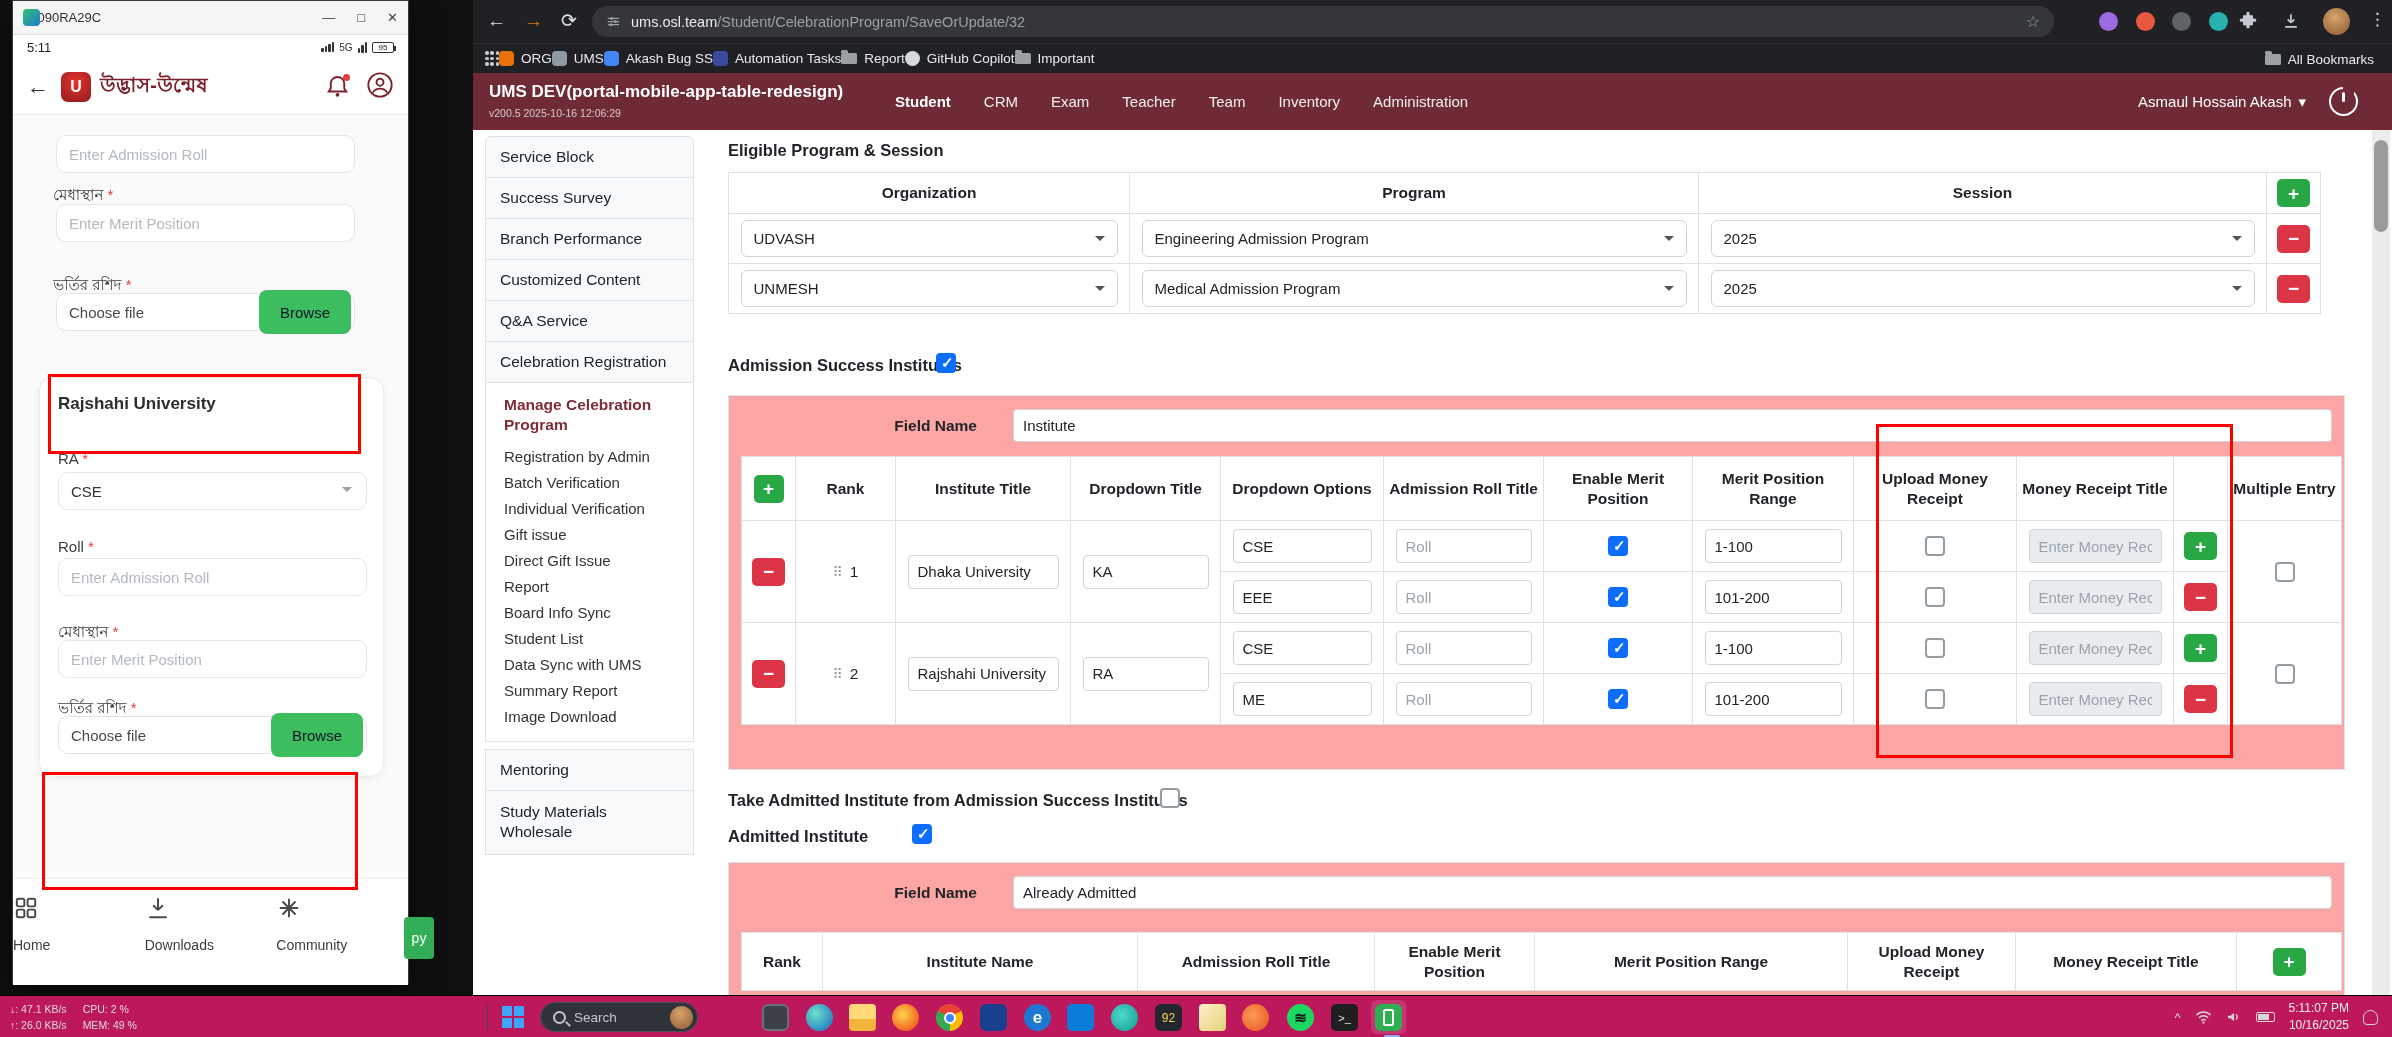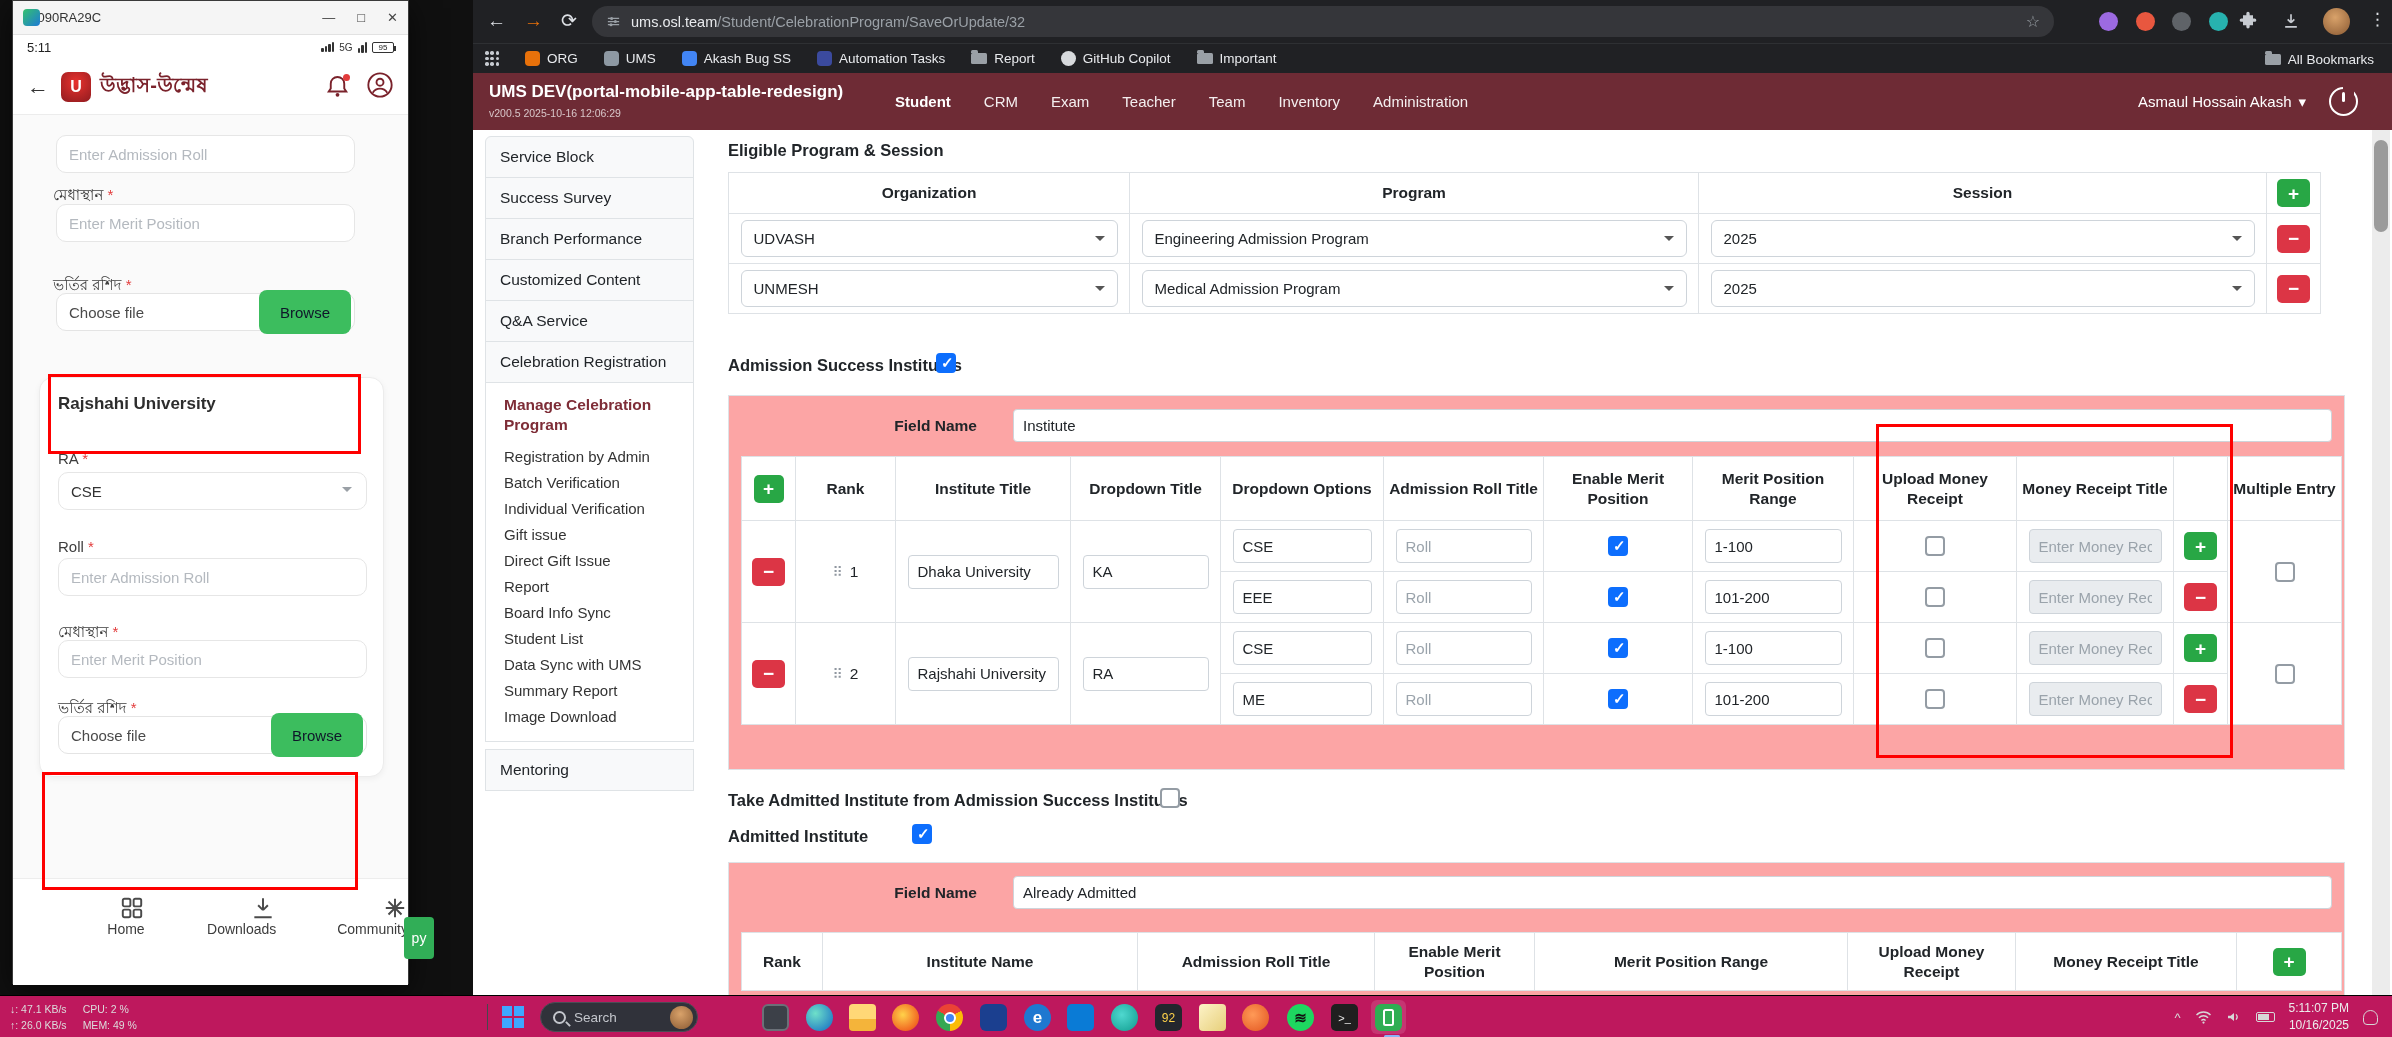--- a/index.html
+++ b/index.html
@@ -33,39 +33,39 @@
 .minput{position:absolute;height:38px;background:#fff;border:1px solid #e6e6e6;border-radius:10px;padding:0 12px;font-size:15px;color:#333;font-family:"Liberation Sans",sans-serif}
 .minput::placeholder{color:#b4b9bf}
 .filebox{position:absolute;height:38px;background:#fff;border:1px solid #e4e4e4;border-radius:10px;display:flex;align-items:center;justify-content:space-between;padding-left:12px}
 .filebox .ftx{font-size:15px;color:#4a4a4a}
 .fbtn{height:44px;width:92px;margin:3px;border:none;border-radius:8px;background:#3cbd5e;color:#0f172a;font-size:15px;font-family:"Liberation Sans",sans-serif;cursor:pointer}
 .mcard{position:absolute;left:26px;top:376px;width:345px;height:400px;background:#fff;border:1px solid #ececec;border-radius:14px;box-shadow:0 2px 6px rgba(0,0,0,.05)}
 .mcard .ctitle{position:absolute;left:18px;top:16px;font-size:17px;font-weight:bold;color:#2d2d2d}
 .msel{position:absolute;height:38px;background:#fff;border:1px solid #e6e6e6;border-radius:10px;display:flex;align-items:center;padding:0 12px;font-size:15px;color:#333}
 .msel::after{content:"";position:absolute;right:14px;top:14px;border:5px solid transparent;border-top-color:#9aa0a6}
 .mnav{position:absolute;left:0;top:877px;width:100%;height:107px;background:#fff;border-top:1px solid #ededed;display:flex}
-.mnav-item{flex:1;display:flex;flex-direction:column;align-items:flex-end;padding-top:16px;gap:0;cursor:pointer}
+.mnav-item{flex:1;display:flex;flex-direction:column;align-items:flex-start;padding-top:16px;gap:16px;cursor:pointer}
 .mnav-item .nlab{font-size:14px;color:#3c3c3c}
 .pybadge{position:absolute;left:404px;top:917px;width:30px;height:42px;background:#31ae57;border-radius:4px;color:#fff;font-size:14px;display:flex;align-items:center;justify-content:center;z-index:6}
 
 
 .redbox{position:absolute;border:3px solid #fe0000;z-index:60;pointer-events:none;background:transparent}
 
 
 .bwin{position:absolute;left:473px;top:0;width:1919px;height:995px;background:#fff;overflow:hidden;z-index:3}
 .cbar{position:absolute;left:0;top:0;width:100%;height:43px;background:#202124}
 .navg{position:absolute;top:8px;font-size:19px;color:#dee1e6;cursor:pointer;line-height:26px}
 .fwd{color:#e8710a}
 .addr{position:absolute;left:119px;top:6px;width:1462px;height:31px;background:#35363a;border-radius:16px;display:flex;align-items:center;padding:0 14px;color:#e8eaed;font-size:14.5px}
 .addr .path{color:#9aa0a6}
 .addr .astar{margin-left:auto;color:#9aa0a6;font-size:16px;cursor:pointer}
 .extdot{position:absolute;top:12px;width:19px;height:19px;border-radius:50%;cursor:pointer}
 .avatar{position:absolute;top:8px;width:27px;height:27px;border-radius:50%;background:radial-gradient(circle at 45% 35%,#d9a26a,#8a5a33);cursor:pointer}
 .kebab{position:absolute;top:9px;font-size:17px;color:#dee1e6;cursor:pointer}
-.bmbar{position:absolute;left:0;top:43px;width:100%;height:30px;background:#202124;border-top:1px solid #2e3033;display:flex;align-items:center;padding:0 12px;gap:26px}
+.bmbar{position:absolute;left:0;top:43px;width:100%;height:30px;background:#202124;border-top:1px solid #2e3033;display:flex;align-items:center;padding:0 12px;}
 .bmitem{display:flex;align-items:center;gap:7px;font-size:13.5px;color:#e8eaed;cursor:pointer;white-space:nowrap}
 .bmico{width:15px;height:15px;border-radius:4px;display:inline-block}
 .folder{width:16px;height:11px;background:#9aa0a6;border-radius:1.5px;position:relative;display:inline-block}
 .folder::before{content:"";position:absolute;left:0;top:-3px;width:7px;height:3px;background:#9aa0a6;border-radius:1.5px 1.5px 0 0}
 .appsgrid{display:inline-grid;grid-template-columns:repeat(3,3.5px);gap:1.8px;cursor:pointer}
 .appsgrid i{width:3.5px;height:3.5px;background:#c7cbd1;border-radius:50%}
 .allbm{position:absolute;right:18px;top:0;height:30px;display:flex;align-items:center;gap:7px;font-size:13.5px;color:#e8eaed;cursor:pointer}
 
 .umsh{position:absolute;left:0;top:73px;width:100%;height:57px;background:#6e2b35;color:#fff}
 .umsh .htitle{position:absolute;left:16px;top:9px;font-size:17px;font-weight:bold}
@@ -373,20 +373,21 @@
       <div class="mi">Gift issue</div>
       <div class="mi">Direct Gift Issue</div>
       <div class="mi">Report</div>
       <div class="mi">Board Info Sync</div>
       <div class="mi">Student List</div>
       <div class="mi">Data Sync with UMS</div>
       <div class="mi">Summary Report</div>
       <div class="mi">Image Download</div>
     </div>
     <div class="sbitem" style="margin-top:7px">Mentoring</div>
+    <div class="sbitem" style="line-height:1.3">Study Materials Wholesale</div>
   </div>
 
   
   <div class="h6" style="left:255px;top:141px">Eligible Program &amp; Session</div>
   <table class="tbl" style="left:255px;top:172px;width:1592px">
     <colgroup>
         <col style="width:401px">
         <col style="width:569px">
         <col style="width:568px">
         <col style="width:54px">

